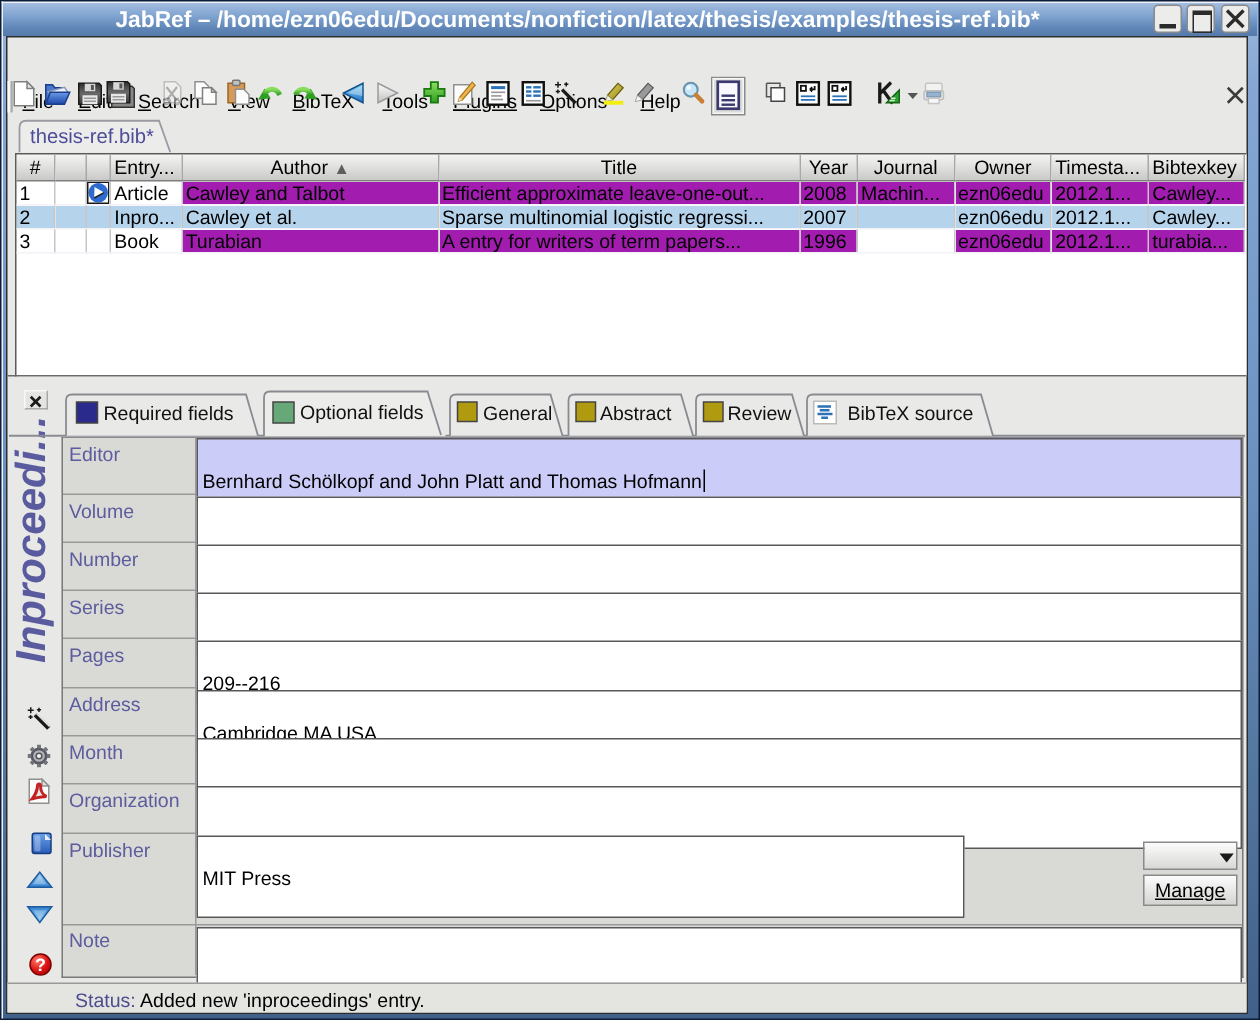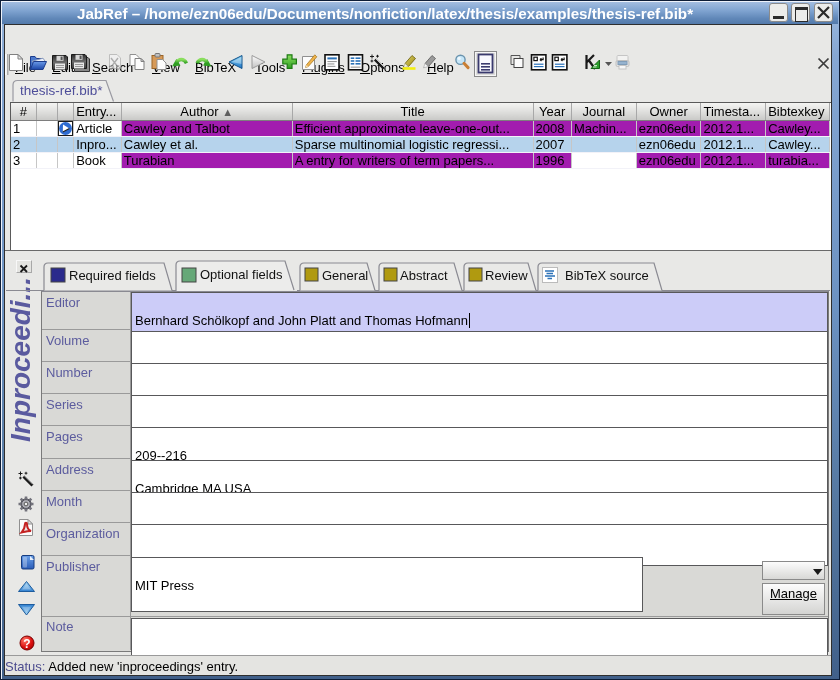--- a/index.html
+++ b/index.html
@@ -23,21 +23,21 @@
   table.main{border-collapse:collapse;table-layout:fixed;width:819px;font-size:13px;}
   table.main th{height:17px;font-weight:normal;padding:0 2px;
      background:linear-gradient(#f4f4f2,#e2e2e0 45%,#c9c9c7);
      border-right:1px solid #a8a8a8;border-bottom:1px solid #7e7e7e;overflow:hidden;white-space:nowrap;}
   table.main td{height:15px;padding:0 2px;border-right:1px solid #c6c6c6;
      border-bottom:1px solid #f2f2f8;overflow:hidden;white-space:nowrap;}
   .lav{background:#a21caf;}
   .sel{background:#b6d3ec;}
   
   #statusbar{left:5px;top:655px;width:826px;height:20px;background:#e4e4e1;
-     border-top:1px solid #9a9a9a;font-size:13px;padding-top:3px;box-sizing:border-box;}
+     border-top:1px solid #9a9a9a;font-size:13px;padding-top:3px;box-sizing:border-box;padding-left:45px;}
   .flabel{color:#5c5c9e;font-size:13px;}
   .finput{background:#fff;border:1px solid #58585a;box-sizing:border-box;
      font-size:13px;padding:20px 3px;white-space:nowrap;overflow:hidden;}
 </style></head>
 <body>
 <div class="abs" id="blueframe"></div>
 <div class="abs" id="titlebar"></div>
 <div class="abs" id="titletext">JabRef – /home/ezn06edu/Documents/nonfiction/latex/thesis/examples/thesis-ref.bib*</div>
 
 <div class="abs winbtn" style="left:769px;">
@@ -448,16 +448,16 @@
 <div class="abs finput" style="left:131px;top:460px;width:697px;height:27px;">Cambridge MA USA</div>
 <div class="abs finput" style="left:131px;top:492px;width:697px;height:27px;"></div>
 <div class="abs finput" style="left:131px;top:524px;width:697px;height:28px;"></div>
 <div class="abs finput" style="left:131px;top:557px;width:512px;height:55px;">MIT Press</div>
 <div class="abs finput" style="left:131px;top:618px;width:697px;height:29px;"></div>
 
 <div class="abs" style="left:762px;top:561px;width:63px;height:19px;background:linear-gradient(#fcfcfc,#d8d8d6);border:1px solid #8a8a8a;box-sizing:border-box;">
  <svg width="61" height="17">
       <path d="M50 7 L59.5 7 L54.75 13 Z" fill="#1a1a1a"></path>
     </svg></div>
-<div class="abs" style="left:762px;top:583px;width:63px;height:32px;background:linear-gradient(#fcfcfc,#d4d4d2);border:1px solid #8a8a8a;box-sizing:border-box;
+<div class="abs" style="left:762px;top:583px;width:63px;height:21px;background:linear-gradient(#fcfcfc,#d4d4d2);border:1px solid #8a8a8a;box-sizing:border-box;
      font-size:13px;text-align:center;padding-top:2px;text-decoration:underline;">Manage</div>
 
 <div class="abs" id="statusbar"><span style="color:#4c4c8f;">Status:</span> Added new 'inproceedings' entry.</div>
 
 </body></html>

